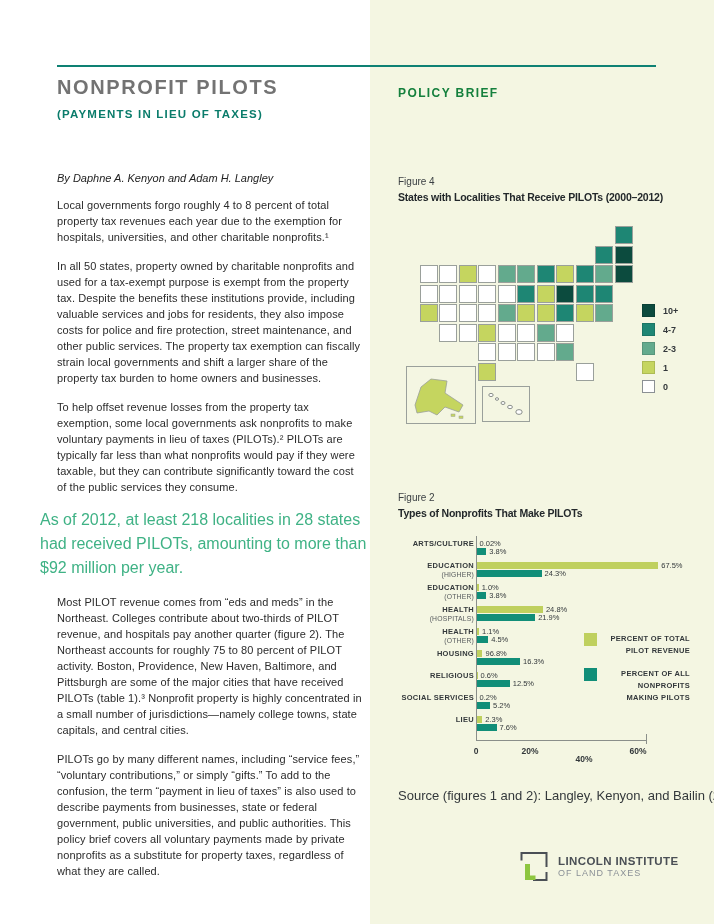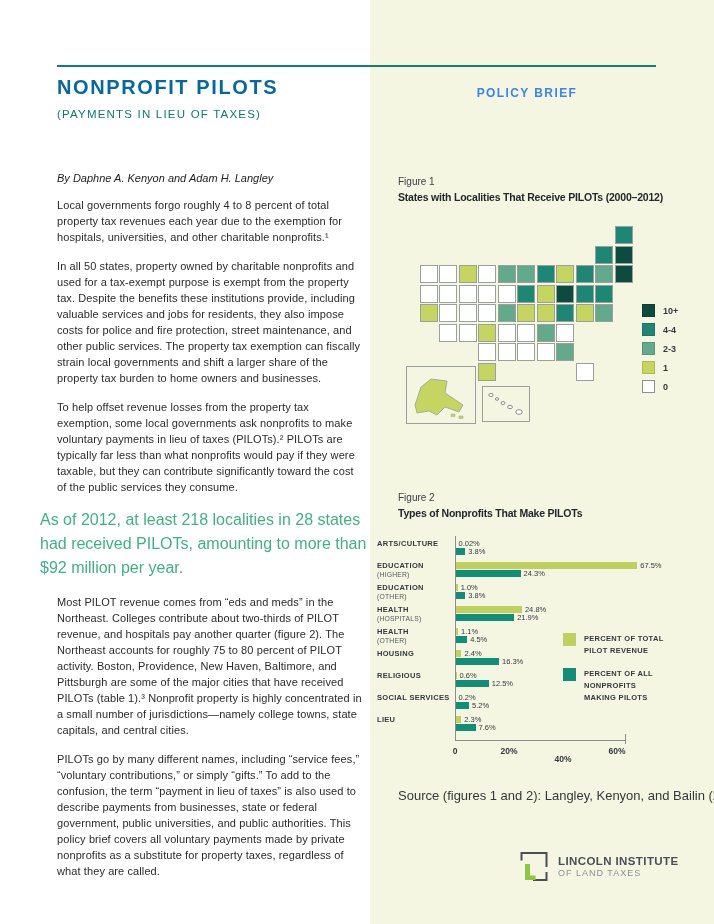--- a/index.html
+++ b/index.html
@@ -1,43 +1,43 @@
 <!DOCTYPE html>
 <html><head>
 <meta charset="utf-8">
 <style>
   html,body{margin:0;padding:0;background:#fff;}
   .page{position:relative;width:714px;height:924px;background:#ffffff;overflow:hidden;
         font-family:"Liberation Sans",sans-serif;color:#2b2b2b;}
   .panel{position:absolute;left:370px;top:0;width:344px;height:924px;background:#f4f6e2;}
   .rule{position:absolute;left:57px;top:65px;width:599px;height:2px;background:#0e8173;}
   .title{position:absolute;left:57px;top:76px;font-size:20px;font-weight:bold;
-         letter-spacing:1.6px;color:#0369a1;}
-  .subtitle{position:absolute;left:57px;top:108px;font-size:11.5px;font-weight:normal;
+         letter-spacing:1.6px;color:#737373;}
+  .subtitle{position:absolute;left:57px;top:108px;font-size:11.5px;font-weight:bold;
          letter-spacing:1.2px;color:#0a7c6b;}
-  .brief{position:absolute;left:398px;top:86px;width:258px;text-align:center;font-size:12px;
-         font-weight:bold;letter-spacing:1.4px;color:#3b82f6;}
+  .brief{position:absolute;left:398px;top:86px;width:258px;text-align:left;font-size:12px;
+         font-weight:bold;letter-spacing:1.4px;color:#15803d;}
   .leftcol{position:absolute;left:40px;top:172px;width:322px;}
   .byline{font-style:italic;font-size:11px;margin:0 0 13px 17px;color:#222;}
   .para{font-size:11px;line-height:16px;margin:0 0 13px 17px;letter-spacing:0.1px;}
   .pullquote{font-size:16px;line-height:24px;color:#3fb285;margin:12px 0 14px 0;width:335px;}
   .figlabel{position:absolute;font-size:10px;color:#3a3f42;}
   .figtitle{position:absolute;font-size:10.5px;font-weight:bold;color:#23282b;
             letter-spacing:-0.2px;white-space:nowrap;}
   
   .map{position:absolute;left:398px;top:226px;width:300px;height:204px;}
   .tile{position:absolute;width:18px;height:18px;box-sizing:border-box;
         border:1px solid #9aa09b;}
   .inset{position:absolute;border:1px solid #9aa09b;background:transparent;}
   .mlegend{position:absolute;left:244px;top:78px;}
   .mlegend-item{display:flex;align-items:center;margin-bottom:6px;}
   .mswatch{width:13px;height:13px;box-sizing:border-box;margin-right:8px;border:1px solid rgba(0,0,0,0.12);}
   .mlabel{font-size:9px;font-weight:bold;color:#33383b;}
   
-  .chart{position:absolute;left:377px;top:538px;width:300px;height:230px;}
+  .chart{position:absolute;left:398px;top:538px;width:300px;height:230px;text-align:right;}
   .crow{position:absolute;left:0;width:300px;height:22px;}
   .clabel{position:absolute;left:0;top:1px;width:76px;font-size:7.5px;font-weight:bold;
           letter-spacing:0.3px;color:#33383b;line-height:9px;}
   .clabel .sub{font-weight:normal;font-size:6.8px;color:#55595c;letter-spacing:0.2px;}
   .cbars{position:absolute;left:78px;top:0;height:22px;}
   .bar{position:absolute;height:7px;}
   .vlabel{position:absolute;font-size:7.5px;color:#33383b;white-space:nowrap;}
   .baseline{position:absolute;left:78px;top:-2px;width:1px;height:204px;background:#8a8f8a;}
   .xaxis{position:absolute;left:78px;top:202px;width:171px;height:1px;background:#8a8f8a;}
   .endtick{position:absolute;left:248px;top:196px;width:1px;height:10px;background:#8a8f8a;}
@@ -68,21 +68,21 @@
   <div class="leftcol">
     <div class="byline">By Daphne A. Kenyon and Adam H. Langley</div>
     <div class="para">Local governments forgo roughly 4 to 8 percent of total property tax revenues each year due to the exemption for hospitals, universities, and other charitable nonprofits.¹</div>
     <div class="para">In all 50 states, property owned by charitable nonprofits and used for a tax-exempt purpose is exempt from the property tax. Despite the benefits these institutions provide, including valuable services and jobs for residents, they also impose costs for police and fire protection, street maintenance, and other public services. The property tax exemption can fiscally strain local governments and shift a larger share of the property tax burden to home owners and businesses.</div>
     <div class="para">To help offset revenue losses from the property tax exemption, some local governments ask nonprofits to make voluntary payments in lieu of taxes (PILOTs).² PILOTs are typically far less than what nonprofits would pay if they were taxable, but they can contribute significantly toward the cost of the public services they consume.</div>
     <div class="pullquote">As of 2012, at least 218 localities in 28 states had received PILOTs, amounting to more than $92 million per year.</div>
     <div class="para">Most PILOT revenue comes from “eds and meds” in the Northeast. Colleges contribute about two-thirds of PILOT revenue, and hospitals pay another quarter (figure 2). The Northeast accounts for roughly 75 to 80 percent of PILOT activity. Boston, Providence, New Haven, Baltimore, and Pittsburgh are some of the major cities that have received PILOTs (table 1).³ Nonprofit property is highly concentrated in a small number of jurisdictions—namely college towns, state capitals, and central cities.</div>
     <div class="para">PILOTs go by many different names, including “service fees,” “voluntary contributions,” or simply “gifts.” To add to the confusion, the term “payment in lieu of taxes” is also used to describe payments from businesses, state or federal government, public universities, and public authorities. This policy brief covers all voluntary payments made by private nonprofits as a substitute for property taxes, regardless of what they are called.</div>
   </div>
 
-  <div class="figlabel" style="left:398px;top:176px;">Figure 1</div>
+  <div class="figlabel" style="left:398px;top:176px;">Figure 4</div>
   <div class="figtitle" style="left:398px;top:191px;">States with Localities That Receive PILOTs (2000–2012)</div>
 
   <div class="map" id="usmap">
     <div class="inset" style="left:8px;top:140px;width:68px;height:56px;">
       <svg width="68" height="56" viewBox="0 0 68 56">
         <polygon id="ak-poly" points="8,38 14,20 24,12 40,14 38,26 56,38 52,45 38,40 30,48 22,44 10,46" fill="#c5d55f" stroke="#9aa09b" stroke-width="0.8"></polygon>
         <rect x="44" y="47" width="4" height="2.5" fill="#c5d55f" stroke="#9aa09b" stroke-width="0.5"></rect>
         <rect x="52" y="49" width="4" height="2.5" fill="#c5d55f" stroke="#9aa09b" stroke-width="0.5"></rect>
       </svg>
     </div>
@@ -95,21 +95,21 @@
         <ellipse cx="36" cy="25" rx="3.2" ry="2.4" fill="#ffffff" stroke="#8a8f8a"></ellipse>
       </svg>
     </div>
     <div class="mlegend" id="map-legend">
         <div class="mlegend-item">
           <div class="mswatch" style="background: rgb(12, 75, 62);"></div>
           <div class="mlabel">10+</div>
         </div>
         <div class="mlegend-item">
           <div class="mswatch" style="background: rgb(30, 134, 116);"></div>
-          <div class="mlabel">4-4</div>
+          <div class="mlabel">4-7</div>
         </div>
         <div class="mlegend-item">
           <div class="mswatch" style="background: rgb(99, 170, 141);"></div>
           <div class="mlabel">2-3</div>
         </div>
         <div class="mlegend-item">
           <div class="mswatch" style="background: rgb(197, 213, 95);"></div>
           <div class="mlabel">1</div>
         </div>
         <div class="mlegend-item">
@@ -213,21 +213,21 @@
           <div class="bar" style="top: 2px; width: 2.97px; background: rgb(191, 208, 94);"></div>
           <div class="vlabel" style="left: 5.97px; top: 1px;">1.1%</div>
           <div class="bar" style="top: 10px; width: 12.15px; background: rgb(17, 142, 120);"></div>
           <div class="vlabel" style="left: 15.15px; top: 9px;">4.5%</div>
         </div>
       </div>
       <div class="crow" style="top: 110px;">
         <div class="clabel">HOUSING</div>
         <div class="cbars">
           <div class="bar" style="top: 2px; width: 6.48px; background: rgb(191, 208, 94);"></div>
-          <div class="vlabel" style="left: 9.48px; top: 1px;">2.4%</div>
+          <div class="vlabel" style="left: 9.48px; top: 1px;">96.8%</div>
           <div class="bar" style="top: 10px; width: 44.01px; background: rgb(17, 142, 120);"></div>
           <div class="vlabel" style="left: 47.01px; top: 9px;">16.3%</div>
         </div>
       </div>
       <div class="crow" style="top: 132px;">
         <div class="clabel">RELIGIOUS</div>
         <div class="cbars">
           <div class="bar" style="top: 2px; width: 1.62px; background: rgb(191, 208, 94);"></div>
           <div class="vlabel" style="left: 4.62px; top: 1px;">0.6%</div>
           <div class="bar" style="top: 10px; width: 33.75px; background: rgb(17, 142, 120);"></div>

